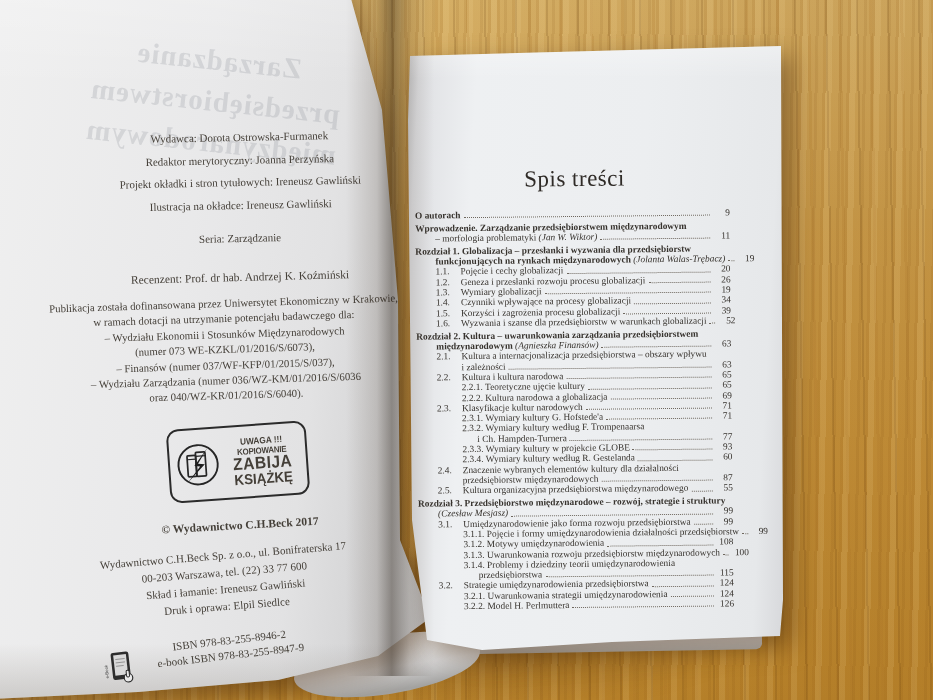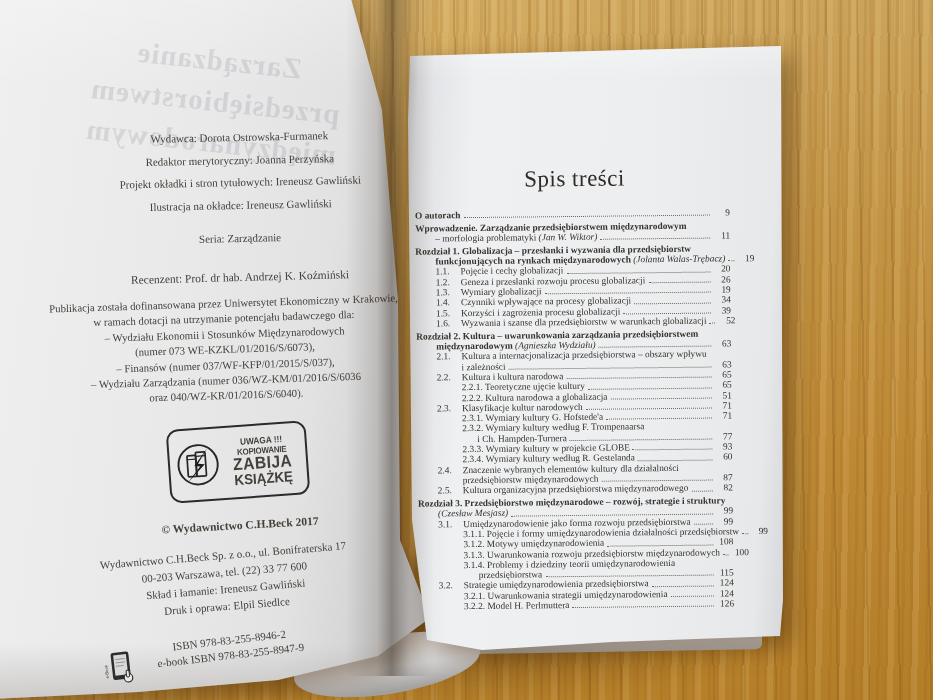--- a/index.html
+++ b/index.html
@@ -228,21 +228,21 @@
         <div class="trow i1">
           <span class="num">1.6.</span>
           <span class="txt">Wyzwania i szanse dla przedsiębiorstw w warunkach globalizacji</span>
           <span class="dots"></span>
           <span class="pg">52</span>
         </div>
         <div class="trow i0 b mt">
           <span class="txt">Rozdział 2. Kultura – uwarunkowania zarządzania przedsiębiorstwem</span>
         </div>
         <div class="trow i1 b">
-          <span class="txt">międzynarodowym <span class="it">(Agnieszka Wydziału)</span></span>
+          <span class="txt">międzynarodowym <span class="it">(Agnieszka Finansów)</span></span>
           <span class="dots"></span>
           <span class="pg">63</span>
         </div>
         <div class="trow i1">
           <span class="num">2.1.</span>
           <span class="txt">Kultura a internacjonalizacja przedsiębiorstwa – obszary wpływu</span>
         </div>
         <div class="trow i2">
           <span class="txt">i zależności</span>
           <span class="dots"></span>
@@ -255,21 +255,21 @@
           <span class="pg">65</span>
         </div>
         <div class="trow i2">
           <span class="txt">2.2.1. Teoretyczne ujęcie kultury</span>
           <span class="dots"></span>
           <span class="pg">65</span>
         </div>
         <div class="trow i2">
           <span class="txt">2.2.2. Kultura narodowa a globalizacja</span>
           <span class="dots"></span>
-          <span class="pg">51</span>
+          <span class="pg">69</span>
         </div>
         <div class="trow i1">
           <span class="num">2.3.</span>
           <span class="txt">Klasyfikacje kultur narodowych</span>
           <span class="dots"></span>
           <span class="pg">71</span>
         </div>
         <div class="trow i2">
           <span class="txt">2.3.1. Wymiary kultury G. Hofstede'a</span>
           <span class="dots"></span>
@@ -299,21 +299,21 @@
         </div>
         <div class="trow i2">
           <span class="txt">przedsiębiorstw międzynarodowych</span>
           <span class="dots"></span>
           <span class="pg">87</span>
         </div>
         <div class="trow i1">
           <span class="num">2.5.</span>
           <span class="txt">Kultura organizacyjna przedsiębiorstwa międzynarodowego</span>
           <span class="dots"></span>
-          <span class="pg">82</span>
+          <span class="pg">55</span>
         </div>
         <div class="trow i0 b mt">
           <span class="txt">Rozdział 3. Przedsiębiorstwo międzynarodowe – rozwój, strategie i struktury</span>
         </div>
         <div class="trow i1">
           <span class="txt"><span class="it">(Czesław Mesjasz)</span></span>
           <span class="dots"></span>
           <span class="pg">99</span>
         </div>
         <div class="trow i1">

